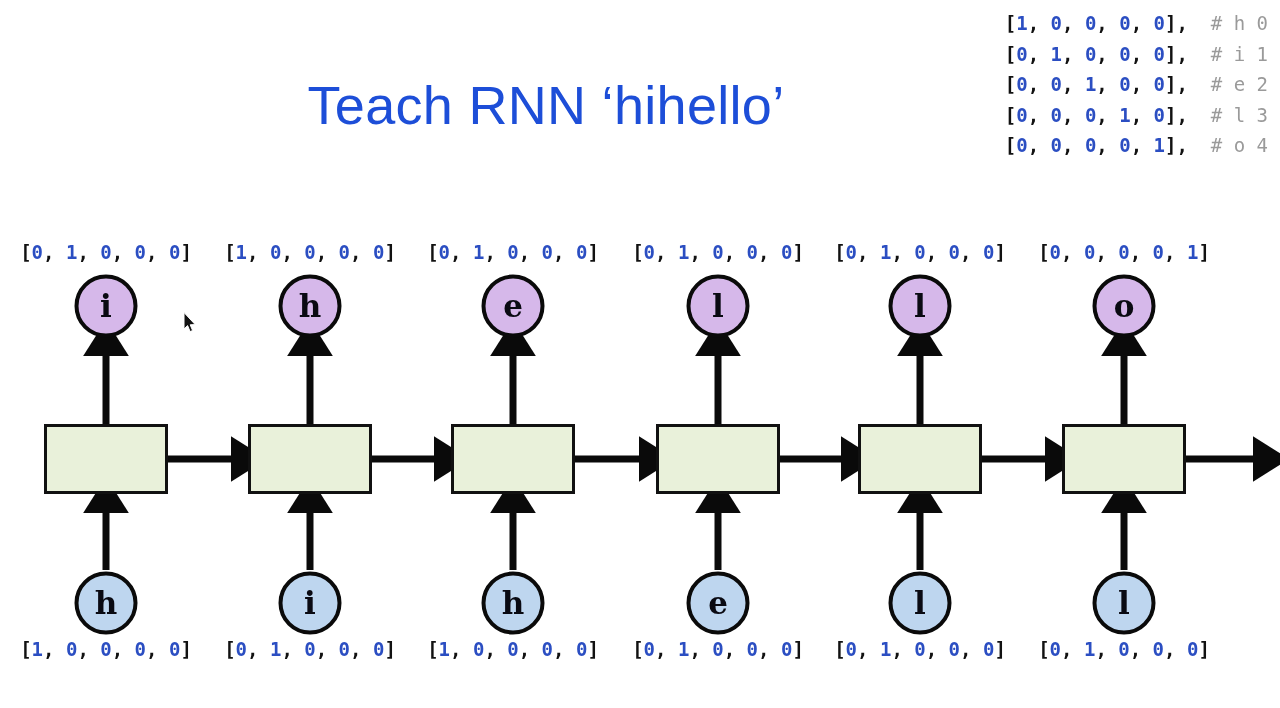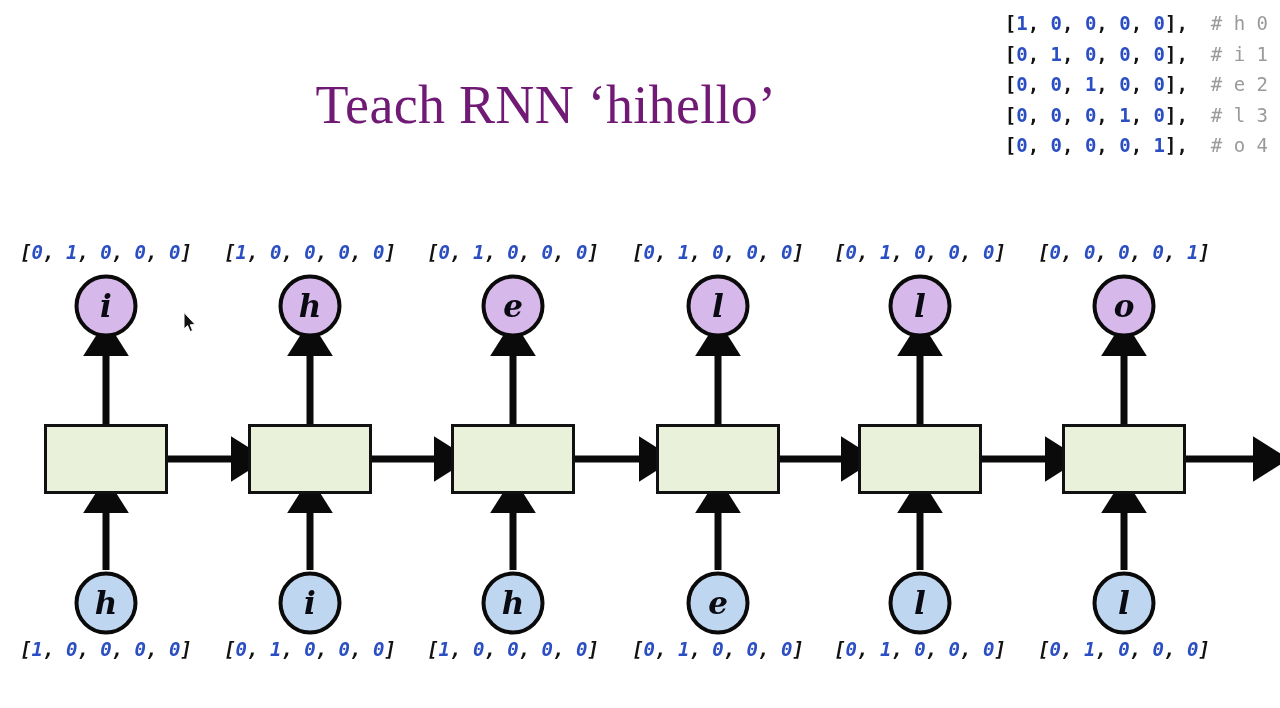--- a/index.html
+++ b/index.html
@@ -16,25 +16,25 @@
     -webkit-font-smoothing: antialiased;
   }
 
   
   #slide-title {
     position: absolute;
     left: 0;
     top: 74px;
     width: 1092px;
     text-align: center;
-    font-family: Liberation Serif, serif;
+    font-family: Liberation Sans, sans-serif;
     font-size: 54px;
     font-weight: 300;
     letter-spacing: 0.3px;
-    color: #701a75;
+    color: #1d4ed8;
     white-space: nowrap;
   }
 
   
   #onehot-legend {
     position: absolute;
     right: 12px;
     top: 8px;
     font-family: "DejaVu Sans Mono", monospace;
     font-size: 19px;
@@ -56,21 +56,20 @@
     font-weight: normal;
   }
 
   
   #rnn-diagram {
     position: absolute;
     left: 0;
     top: 0;
     width: 1036px;
     height: 708px;
-    font-style: italic;
   }
 
   
   .vec-label {
     position: absolute;
     font-family: "DejaVu Sans Mono", monospace;
     font-size: 19px;
     white-space: pre;
     transform: translateX(-50%);
     text-align: center;

